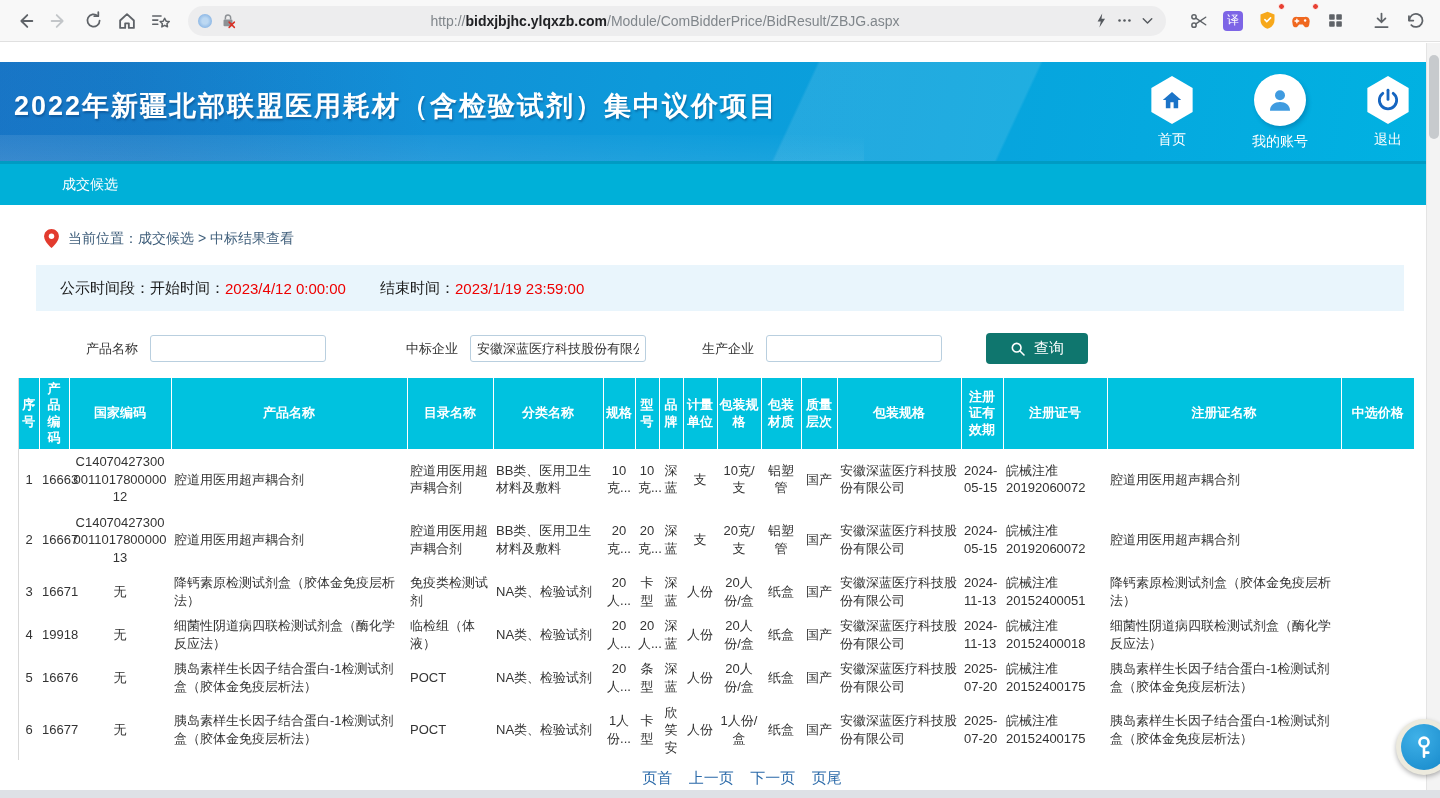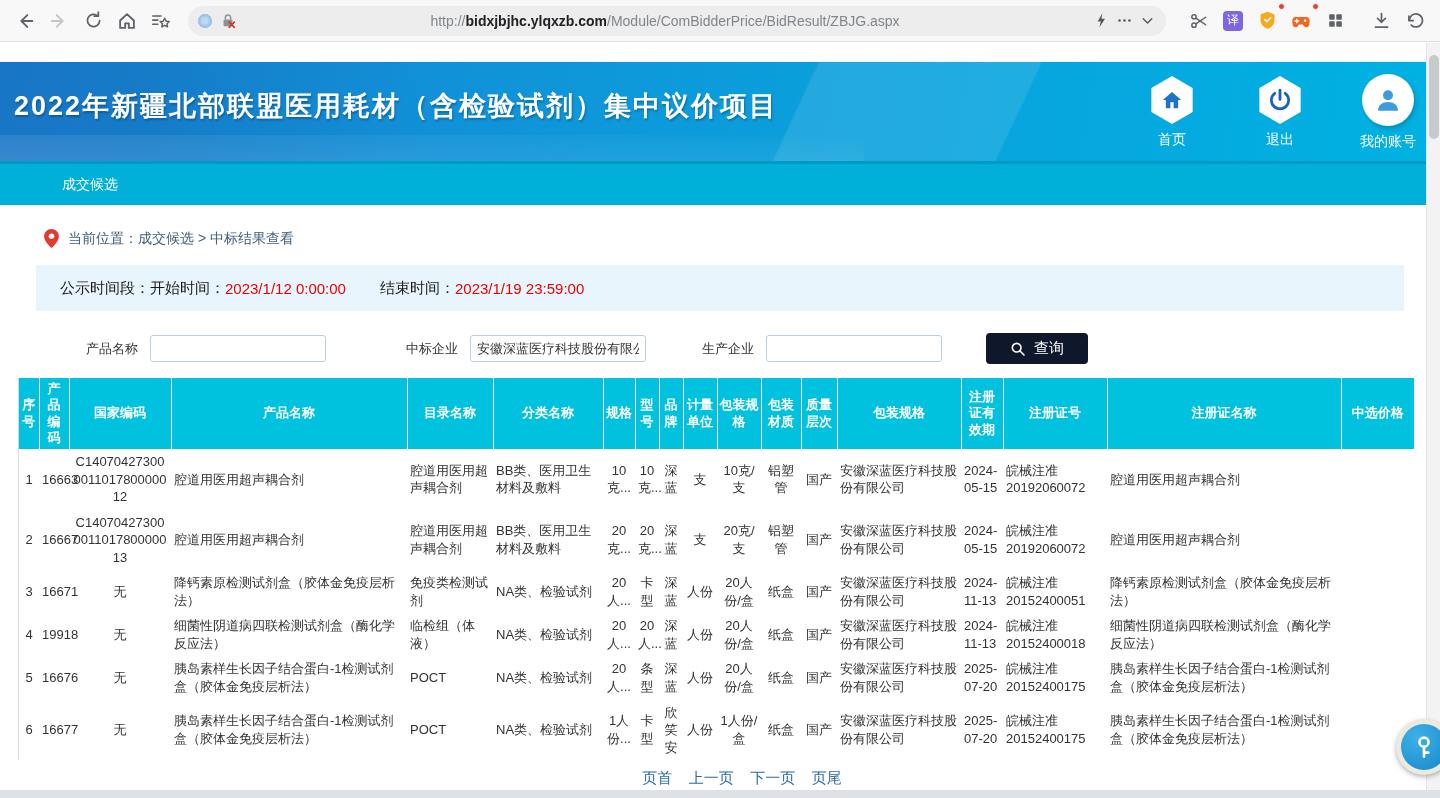--- a/index.html
+++ b/index.html
@@ -54,21 +54,21 @@
     align-items:center; padding-left:24px; font-size:15px; color:#1a1a1a;text-align:center; }
   .notice .red{ color:#ee0000; }
   .notice .gap{ display:inline-block; width:34px; }
 
   
   .search-row{ margin-top:22px; display:flex; align-items:center; padding-left:86px; }
   .search-row label{ font-size:13px; color:#333; white-space:nowrap; }
   .search-row input{ width:176px; height:27px; border:1px solid #b9cfdf; border-radius:3px;
     margin-left:12px; padding:0 6px; font-size:13px; color:#333; outline:none; background:#fff; }
   .lbl2{ margin-left:80px; } .lbl3{ margin-left:56px; }
-  .query-btn{ margin-left:44px; width:102px; height:31px; background:#0f172a; border:none;
+  .query-btn{ margin-left:44px; width:102px; height:31px; background:#0f766e; border:none;
     border-radius:4px; color:#fff; font-size:15px; display:flex; align-items:center;
     justify-content:center; gap:8px; cursor:pointer; }
 
   
   .table-wrap{ margin:14px 0 0 18px; width:1400px; border-left:1px solid #d9d9d9; }
   table{ width:1395px; table-layout:fixed; border-collapse:collapse; }
   th{ background:#00c2df; color:#fff; font-size:13px; font-weight:bold; padding:3px 2px;
     line-height:1.25; border-left:1px solid #fff; vertical-align:middle; }
   th:first-child{ border-left:none; }
   td{ font-size:13px; color:#333; padding:4px 3px; line-height:1.35; vertical-align:middle;
@@ -214,55 +214,55 @@
   <div class="hdr-actions">
     <div class="hdr-item">
       <span class="hdr-ico hex">
         <svg width="26" height="26" viewBox="0 0 24 24">
             <path d="M3.5 12 L12 4.5 L20.5 12 h-2.8 v7.5 h-4.2 v-5.5 h-3 v5.5 H6.3 V12 Z" fill="#1b74c8"></path>
           </svg>
       </span>
       <span class="hdr-label">首页</span>
     </div>
     <div class="hdr-item">
+      <span class="hdr-ico round">
+        <svg width="30" height="30" viewBox="0 0 24 24">
+            <circle cx="12" cy="8.2" r="4" fill="#3f9be0"></circle>
+            <path d="M4 20.5c0-4.5 3.6-7 8-7s8 2.5 8 7z" fill="#3f9be0"></path>
+          </svg>
+      </span>
+      <span class="hdr-label">我的账号</span>
+    </div>
+    <div class="hdr-item">
       <span class="hdr-ico hex">
         <svg width="26" height="26" viewBox="0 0 24 24">
             <path d="M12 3v8.5" stroke="#1565c0" stroke-width="2.6" stroke-linecap="round"></path>
             <path d="M7.2 5.8a8 8 0 1 0 9.6 0" fill="none" stroke="#1565c0" stroke-width="2.6" stroke-linecap="round"></path>
           </svg>
       </span>
       <span class="hdr-label">退出</span>
-    </div>
-    <div class="hdr-item">
-      <span class="hdr-ico round">
-        <svg width="30" height="30" viewBox="0 0 24 24">
-            <circle cx="12" cy="8.2" r="4" fill="#3f9be0"></circle>
-            <path d="M4 20.5c0-4.5 3.6-7 8-7s8 2.5 8 7z" fill="#3f9be0"></path>
-          </svg>
-      </span>
-      <span class="hdr-label">我的账号</span>
     </div>
   </div>
 </div>
 
 <div class="nav">
   <span class="nav-item">成交候选</span>
 </div>
 
 <div class="breadcrumb">
   <svg width="15" height="19" viewBox="0 0 14 18">
       <path d="M7 0C3.1 0 0 3.1 0 7c0 5 7 11 7 11s7-6 7-11c0-3.9-3.1-7-7-7z" fill="#e23b2e"></path>
       <circle cx="7" cy="6.8" r="2.6" fill="#fff"></circle>
     </svg>
   <span>当前位置：成交候选 &gt; 中标结果查看</span>
 </div>
 
 <div class="notice">
   <span>公示时间段：开始时间：</span>
-  <span class="red">2023/1/12 0:00:00</span>
+  <span class="red">2023/4/12 0:00:00</span>
   <span class="gap"></span>
   <span>结束时间：</span>
   <span class="red">2023/1/19 23:59:00</span>
 </div>
 
 <div class="search-row">
   <label>产品名称</label>
   <input value="" style="">
   <label class="lbl2">中标企业</label>
   <input value="安徽深蓝医疗科技股份有限公" style="">

